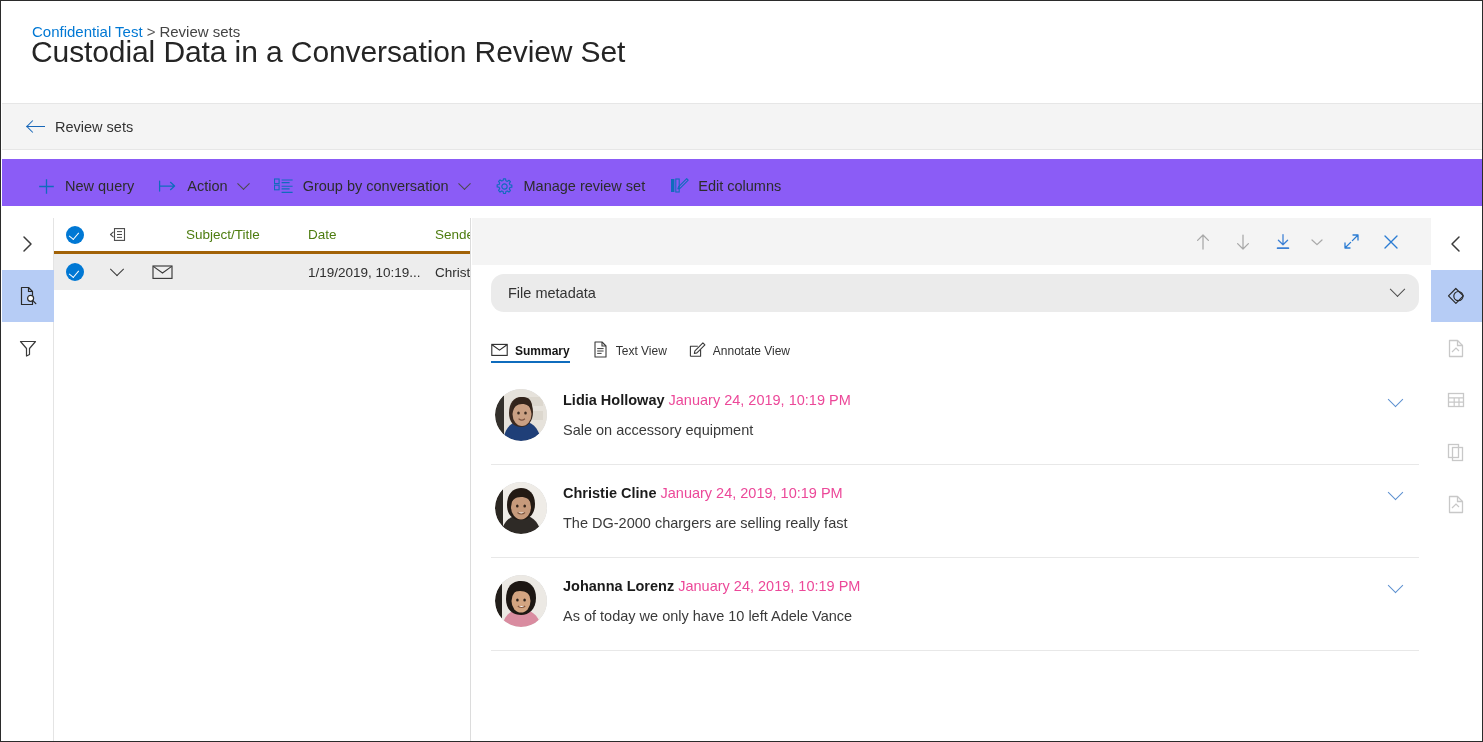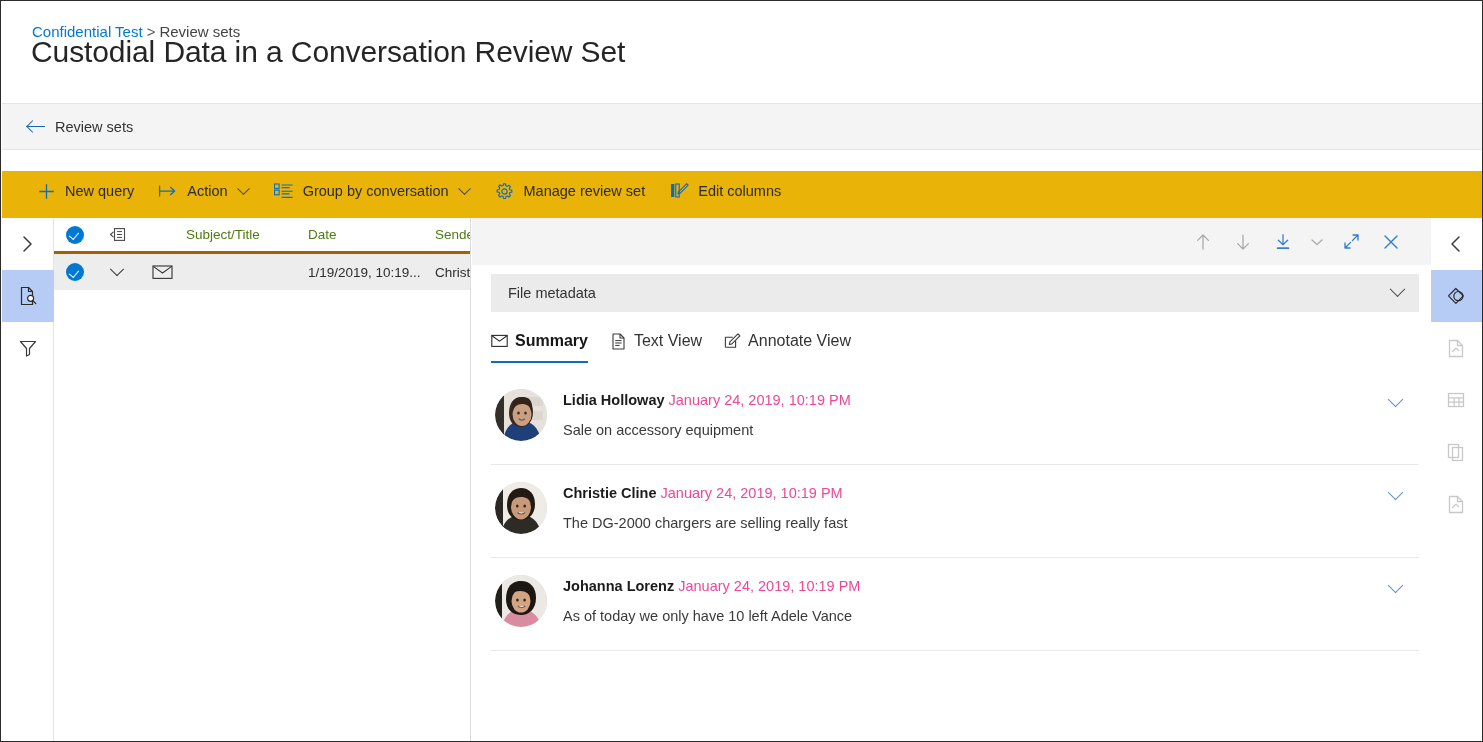--- a/index.html
+++ b/index.html
@@ -82,25 +82,25 @@
     transform: rotate(45deg);
   }
   .backbar .backbar-label {
     font-size: 14.5px;
     color: #333333;
   }
 
   
   .cmdbar {
     position: absolute;
-    left: 1px; top: 170px;
+    left: 1px; top: 158px;
     width: 1481px; height: 47px;
-    background: #eab308;
-    display: flex;
-    align-items: flex-start;
+    background: #8b5cf6;
+    display: flex;
+    align-items: flex-end;
     padding-left: 24px;
   }
   .cmd {
     display: flex;
     align-items: center;
     height: 40px;
     padding: 0 10px;
     margin-right: 4px;
     cursor: pointer;
     white-space: nowrap;
@@ -245,43 +245,44 @@
     margin: 9px 12px 0 19px;
     height: 38px;
     background: #ebebeb;
     display: flex;
     align-items: center;
     justify-content: space-between;
     padding: 0 16px 0 17px;
     cursor: pointer;
     font-size: 14.5px;
     color: #333333;
+    border-radius: 13px;
   }
   .metabar .meta-caret {
     width: 11px; height: 11px;
     border-right: 1.4px solid #4d4d4d;
     border-bottom: 1.4px solid #4d4d4d;
     transform: rotate(45deg) translate(-3px,-3px);
   }
 
   .tabs {
     display: flex;
     align-items: center;
     margin: 12px 0 0 19px;
     height: 34px;
   }
   .tab {
     display: flex;
-    align-items: center;
+    align-items: flex-end;
     height: 34px;
     margin-right: 22px;
     cursor: pointer;
     position: relative;
     color: #333333;
-    font-size: 16px;
+    font-size: 12px;
   }
   .tab .tab-ic {
     display: inline-flex;
     align-items: center;
     justify-content: center;
     width: 17px; height: 17px;
     margin-right: 7px;
     color: #3a3a3a;
   }
   .tab.active { font-weight: bold; color: #161616; }

